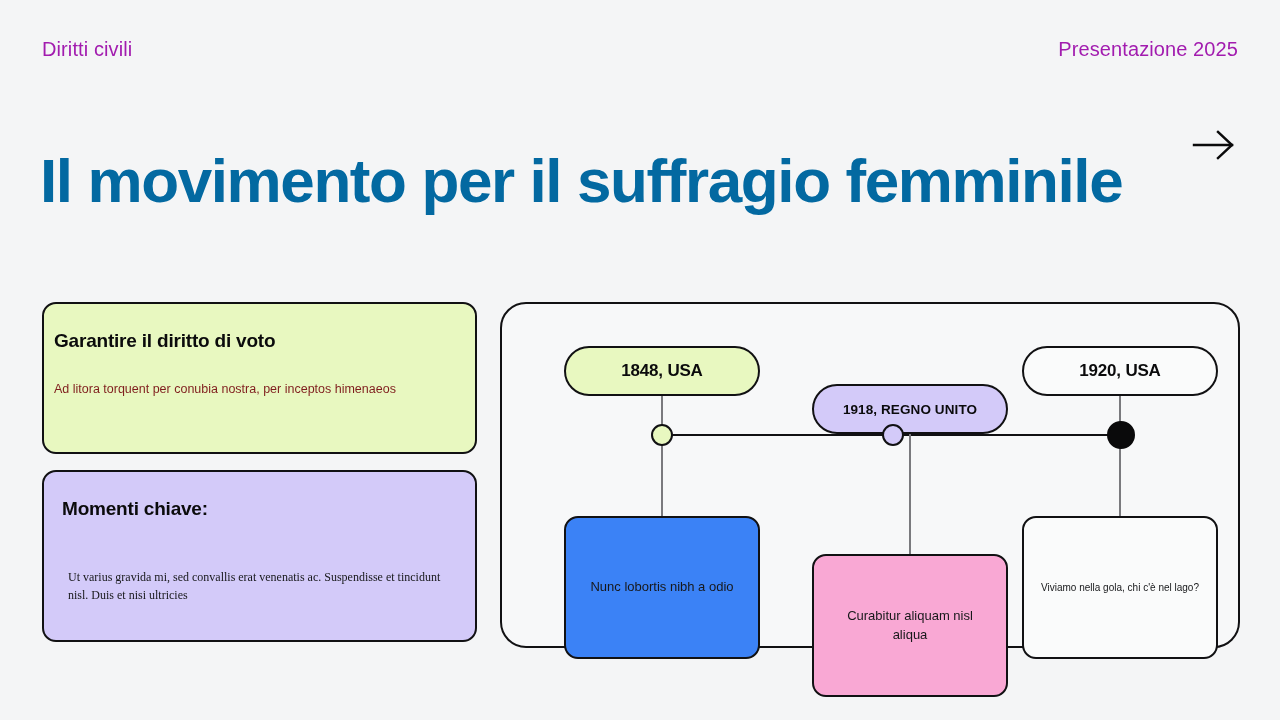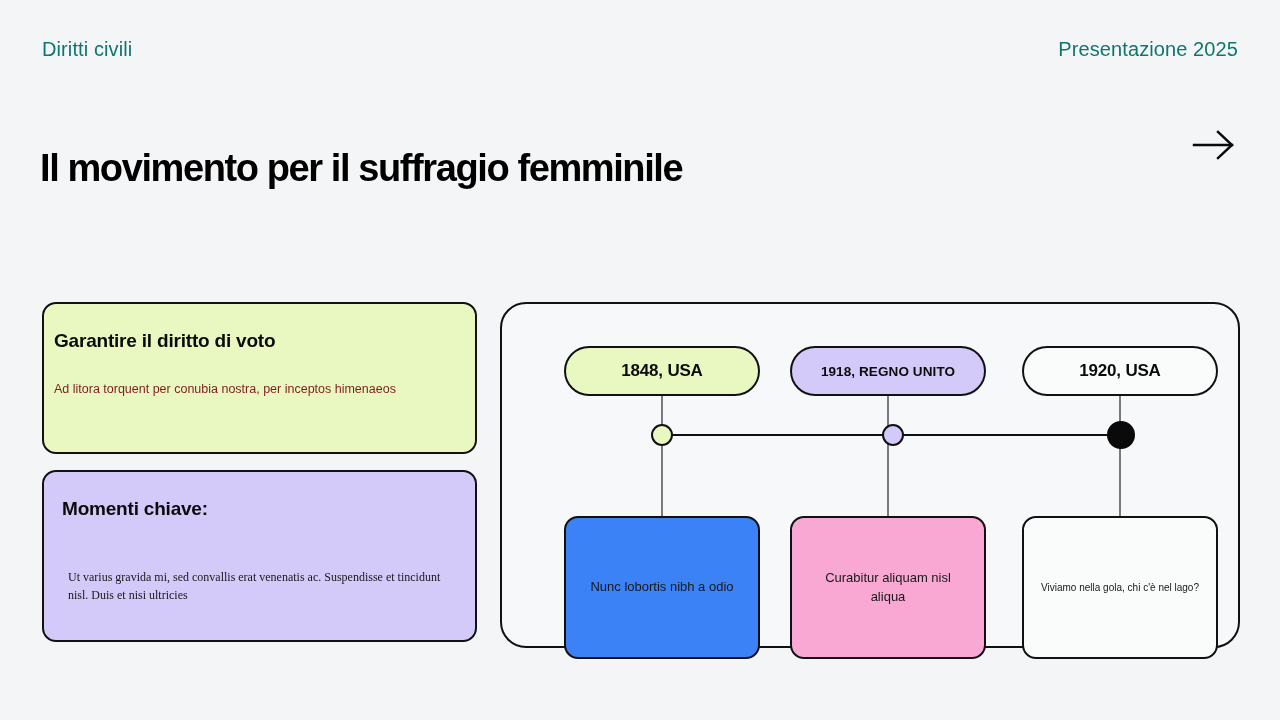--- a/index.html
+++ b/index.html
@@ -11,28 +11,28 @@
     overflow: hidden;
   }
   .slide { position: relative; width: 1280px; height: 720px; }
 
   
   .header {
     position: absolute; top: 38px; left: 42px; right: 42px;
     display: flex; justify-content: space-between; align-items: baseline;
   }
   .header-left, .header-right {
-    font-size: 20px; font-weight: 400; color: #0f766e; letter-spacing: .1px;
+    font-size: 20px; font-weight: 400; color: #a21caf; letter-spacing: .1px;
   }
 
   
   .title {
     position: absolute; top: 148px; left: 40px;
-    font-size: 38px; font-weight: 700; letter-spacing: -1.4px;
-    color: #000000; line-height: 1.08; white-space: nowrap;
+    font-size: 62px; font-weight: 700; letter-spacing: -1.4px;
+    color: #0369a1; line-height: 1.08; white-space: nowrap;
   }
 
   
   .next-arrow {
     position: absolute; top: 126px; right: 42px;
     width: 48px; height: 38px; cursor: pointer;
   }
 
   
   .left-col {
@@ -67,21 +67,21 @@
     border: 2.5px solid #111113;
     border-radius: 26px;
     padding-left: 20px;
   }
   .panel-inner { position: relative; width: 100%; height: 100%; }
 
   .tl-col {
     position: absolute; top: 42px; width: 196px; height: 260px;
   }
   .tl-col.c0 { left: 42px; }
-  .tl-col.c1 { left: 268px; }
+  .tl-col.c1 { left: 290px; margin-top: 38px; }
   .tl-col.c2 { left: 500px; }
 
   .pill {
     position: relative; width: 196px; height: 50px;
     border: 2.5px solid #111113; border-radius: 26px;
     display: flex; align-items: center; justify-content: center;
     font-size: 17px; font-weight: 700; letter-spacing: -.2px; color: #0b0b0c;
     z-index: 3;
   }
   .pill.small-label { font-size: 13.5px; letter-spacing: .1px; }

